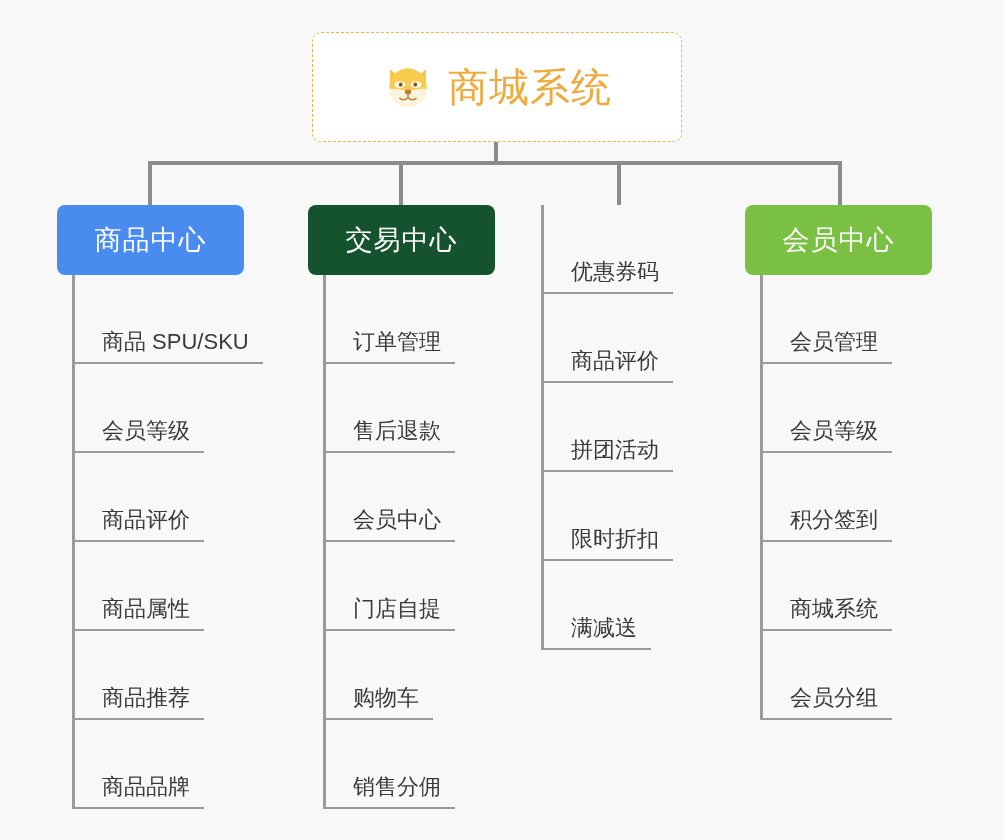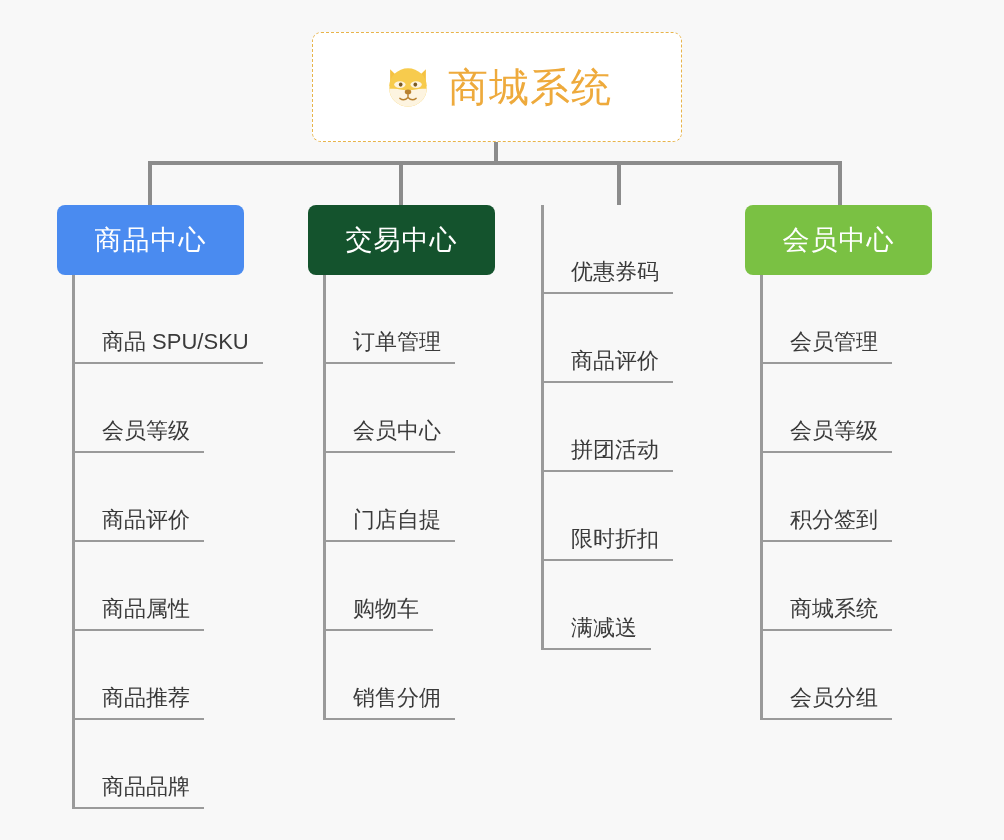--- a/index.html
+++ b/index.html
@@ -191,20 +191,23 @@
   </div>
 
   <div class="column col-2">
     <div class="cat-box" style="background: #14532d;">交易中心</div>
     <div class="leaf-list">
       <div class="spine"></div>
       <div class="leaf">
           <span class="leaf-inner"><span class="leaf-text">订单管理</span></span>
         </div>
       <div class="leaf">
+          <span class="leaf-inner"><span class="leaf-text">售后退款</span></span>
+        </div>
+      <div class="leaf">
           <span class="leaf-inner"><span class="leaf-text">会员中心</span></span>
         </div>
       <div class="leaf">
           <span class="leaf-inner"><span class="leaf-text">门店自提</span></span>
         </div>
       <div class="leaf">
           <span class="leaf-inner"><span class="leaf-text">购物车</span></span>
         </div>
       <div class="leaf">
           <span class="leaf-inner"><span class="leaf-text">销售分佣</span></span>

